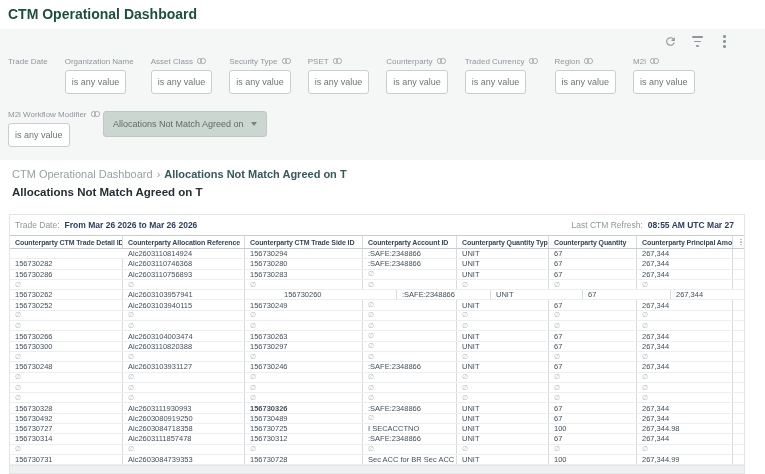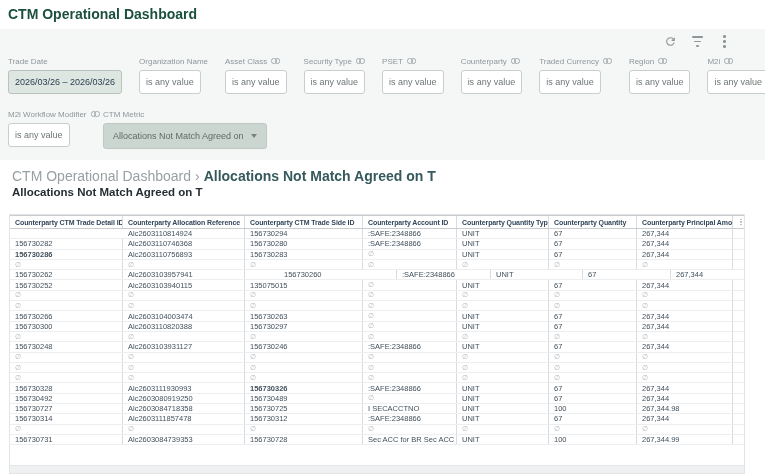--- a/index.html
+++ b/index.html
@@ -42,21 +42,21 @@
 
   .frow2{position:absolute;left:8px;top:79px;display:flex;}
   .f2-block1{width:95px;}
   .dropdown{height:26px;width:164px;margin-top:3px;background:var(--c-ddbg);border:1px solid #bfc9c4;
             border-radius:3px;display:flex;align-items:center;justify-content:space-between;
             padding:0 9px;cursor:pointer;}
   .dropdown .dd-text{font-size:9px;color:var(--c-ddtext);white-space:nowrap;overflow:hidden;}
   .caret{width:0;height:0;border-left:3.5px solid transparent;border-right:3.5px solid transparent;
          border-top:4.5px solid #76817e;margin-left:6px;flex:none;}
 
-  .breadcrumb{position:absolute;left:12px;top:168px;font-size:14px;color:var(--c-crumb);}
+  .breadcrumb{position:absolute;left:12px;top:168px;font-size:11px;color:var(--c-crumb);}
   .breadcrumb .sep{margin:0 4px;}
   .breadcrumb .cur{color:var(--c-crumbcur);font-weight:bold;cursor:default;}
   .section-title{position:absolute;left:12px;top:186px;margin:0;font-size:11.5px;font-weight:bold;color:var(--c-heading);}
 
   .tile{position:absolute;left:9px;top:214px;width:736px;height:260px;border:1px solid var(--c-border);background:#fff;}
   .tile-meta{height:20px;display:flex;justify-content:space-between;align-items:center;padding:0 10px 0 5px;font-size:8.5px;white-space:nowrap;}
   .meta-label{color:var(--c-label);margin-right:5px;}
   .meta-value{color:var(--c-navy);font-weight:bold;}
 
   .thead{display:flex;height:14px;border-top:1px solid #c9ccce;border-bottom:1px solid #c9ccce;}
@@ -104,21 +104,21 @@
       <span class="tb-btn dots">
         <i></i>
           <i></i>
           <i></i>
       </span>
     </div>
 
     <div class="frow1" id="filters-row1">
         <div class="filter"><div class="f-label">
             <span>Trade Date</span>
-          </div><button class="chip date">2026/03/26 – 2026/03/26</button></div>
+          </div></div>
         <div class="filter"><div class="f-label">
             <span>Organization Name</span>
           </div><button class="chip">is any value</button></div>
         <div class="filter"><div class="f-label">
             <span>Asset Class</span>
             <span class="link-icon">
               <b></b>
               <b></b>
             </span>
           </div><button class="chip">is any value</button></div>
@@ -171,39 +171,44 @@
         <div class="f-label">
           <span>M2i Workflow Modifier</span>
           <span class="link-icon">
               <b></b>
               <b></b>
             </span>
         </div>
         <button class="chip">is any value</button>
       </div>
       <div>
-        <div class="f-label">
-          <span>CTM Metric</span>
-        </div>
         <div class="dropdown">
           <span class="dd-text">Allocations Not Match Agreed on T</span>
           <span class="caret"></span>
         </div>
       </div>
     </div>
 
   </div>
 
   <div class="breadcrumb">
     <span>CTM Operational Dashboard</span><span class="sep">›</span><span class="cur">Allocations Not Match Agreed on T</span>
   </div>
 
   <h2 class="section-title">Allocations Not Match Agreed on T</h2>
 
   <div class="tile">
+    <div class="tile-meta">
+      <span>
+        <span class="meta-label">Trade Date:</span><span class="meta-value">From Mar 26 2026 to Mar 26 2026</span>
+      </span>
+      <span>
+        <span class="meta-label">Last CTM Refresh:</span><span class="meta-value">08:55 AM UTC Mar 27</span>
+      </span>
+    </div>
 
     <div class="thead" id="thead">
         <div class="th" style="width: 113px; flex: 0 0 auto;">Counterparty CTM Trade Detail ID</div>
         <div class="th" style="width: 122px; flex: 0 0 auto;">Counterparty Allocation Reference</div>
         <div class="th" style="width: 118px; flex: 0 0 auto;">Counterparty CTM Trade  Side ID</div>
         <div class="th" style="width: 94px; flex: 0 0 auto;">Counterparty Account ID</div>
         <div class="th" style="width: 92px; flex: 0 0 auto;">Counterparty Quantity Type</div>
         <div class="th" style="width: 88px; flex: 0 0 auto;">Counterparty Quantity</div>
         <div class="th" style="width: 96px; flex: 0 0 auto;">Counterparty Principal Amount</div>
         <div class="th th-scroll">
@@ -229,21 +234,21 @@
           <div class="t-row">
             <div class="td" style="width: 113px; flex: 0 0 auto;">156730282</div>
             <div class="td" style="width: 122px; flex: 0 0 auto;">Alc2603110746368</div>
             <div class="td" style="width: 118px; flex: 0 0 auto;">156730280</div>
             <div class="td" style="width: 94px; flex: 0 0 auto;">:SAFE:2348866</div>
             <div class="td" style="width: 92px; flex: 0 0 auto;">UNIT</div>
             <div class="td" style="width: 88px; flex: 0 0 auto;">67</div>
             <div class="td" style="width: 96px; flex: 0 0 auto;">267,344</div>
           </div>
           <div class="t-row">
-            <div class="td" style="width: 113px; flex: 0 0 auto; font-weight: bold;">156730286</div>
+            <div class="td" style="width: 113px; flex: 0 0 auto;">156730286</div>
             <div class="td" style="width: 122px; flex: 0 0 auto;">Alc2603110756893</div>
             <div class="td" style="width: 118px; flex: 0 0 auto;">156730283</div>
             <div class="td null" style="width: 94px; flex: 0 0 auto;">∅</div>
             <div class="td" style="width: 92px; flex: 0 0 auto;">UNIT</div>
             <div class="td" style="width: 88px; flex: 0 0 auto;">67</div>
             <div class="td" style="width: 96px; flex: 0 0 auto;">267,344</div>
           </div>
           <div class="t-row">
             <div class="td null" style="width: 113px; flex: 0 0 auto;">∅</div>
             <div class="td null" style="width: 122px; flex: 0 0 auto;">∅</div>
@@ -258,21 +263,21 @@
             <div class="td" style="width: 122px; flex: 0 0 auto;">Alc2603103957941</div>
             <div class="td" style="width: 118px; flex: 0 0 auto; margin-left: 34px;">156730260</div>
             <div class="td" style="width: 94px; flex: 0 0 auto;">:SAFE:2348866</div>
             <div class="td" style="width: 92px; flex: 0 0 auto;">UNIT</div>
             <div class="td" style="width: 88px; flex: 0 0 auto;">67</div>
             <div class="td" style="width: 96px; flex: 0 0 auto;">267,344</div>
           </div>
           <div class="t-row">
             <div class="td" style="width: 113px; flex: 0 0 auto;">156730252</div>
             <div class="td" style="width: 122px; flex: 0 0 auto;">Alc2603103940115</div>
-            <div class="td" style="width: 118px; flex: 0 0 auto;">135075015</div>
+            <div class="td" style="width: 118px; flex: 0 0 auto;">156730249</div>
             <div class="td null" style="width: 94px; flex: 0 0 auto;">∅</div>
             <div class="td" style="width: 92px; flex: 0 0 auto;">UNIT</div>
             <div class="td" style="width: 88px; flex: 0 0 auto;">67</div>
             <div class="td" style="width: 96px; flex: 0 0 auto;">267,344</div>
           </div>
           <div class="t-row">
             <div class="td null" style="width: 113px; flex: 0 0 auto;">∅</div>
             <div class="td null" style="width: 122px; flex: 0 0 auto;">∅</div>
             <div class="td null" style="width: 118px; flex: 0 0 auto;">∅</div>
             <div class="td null" style="width: 94px; flex: 0 0 auto;">∅</div>

